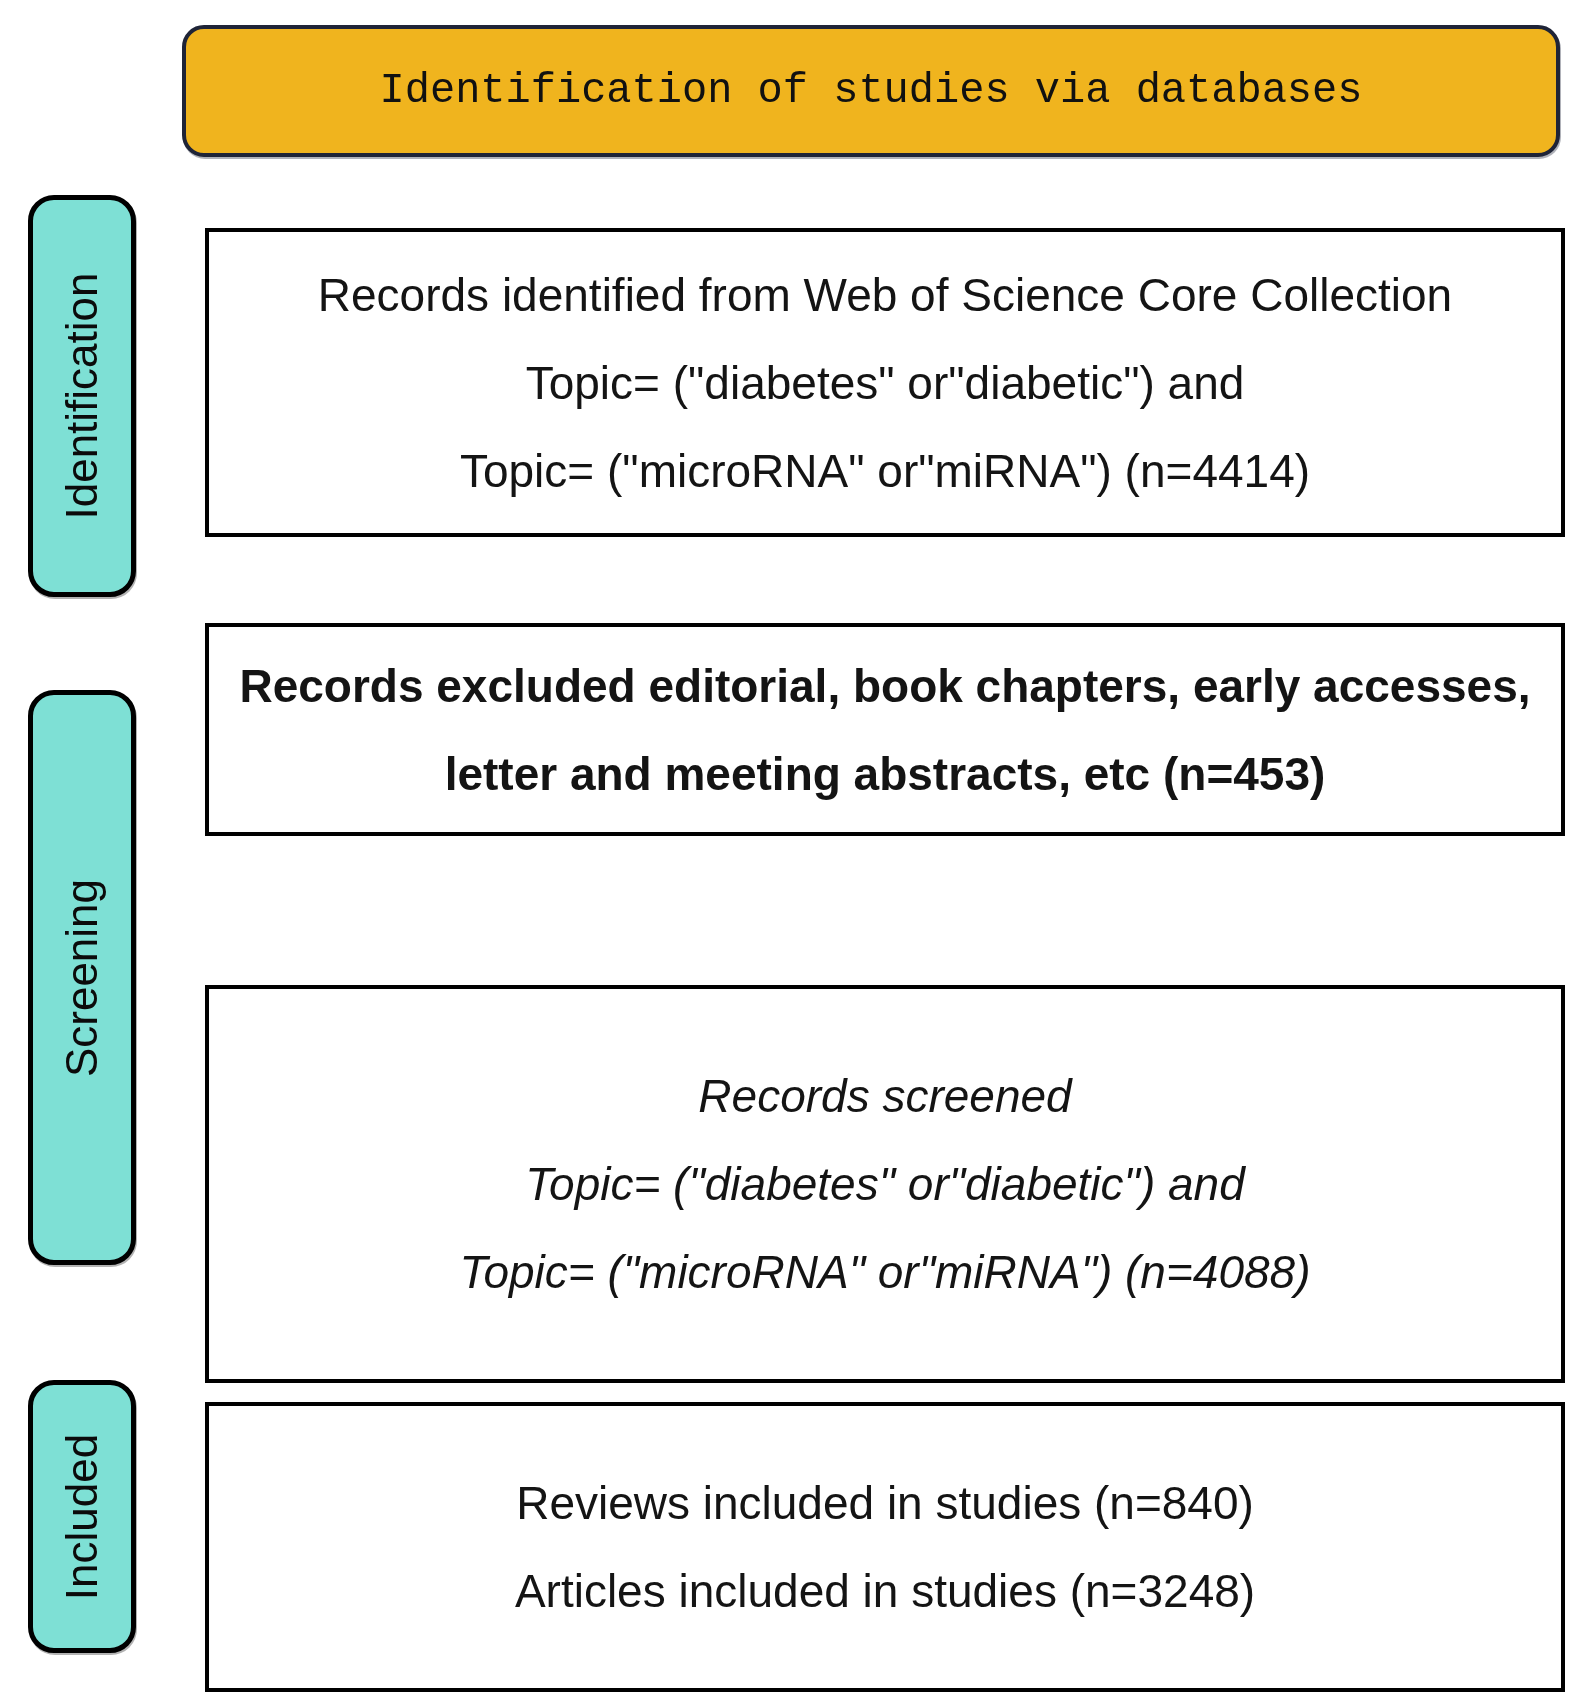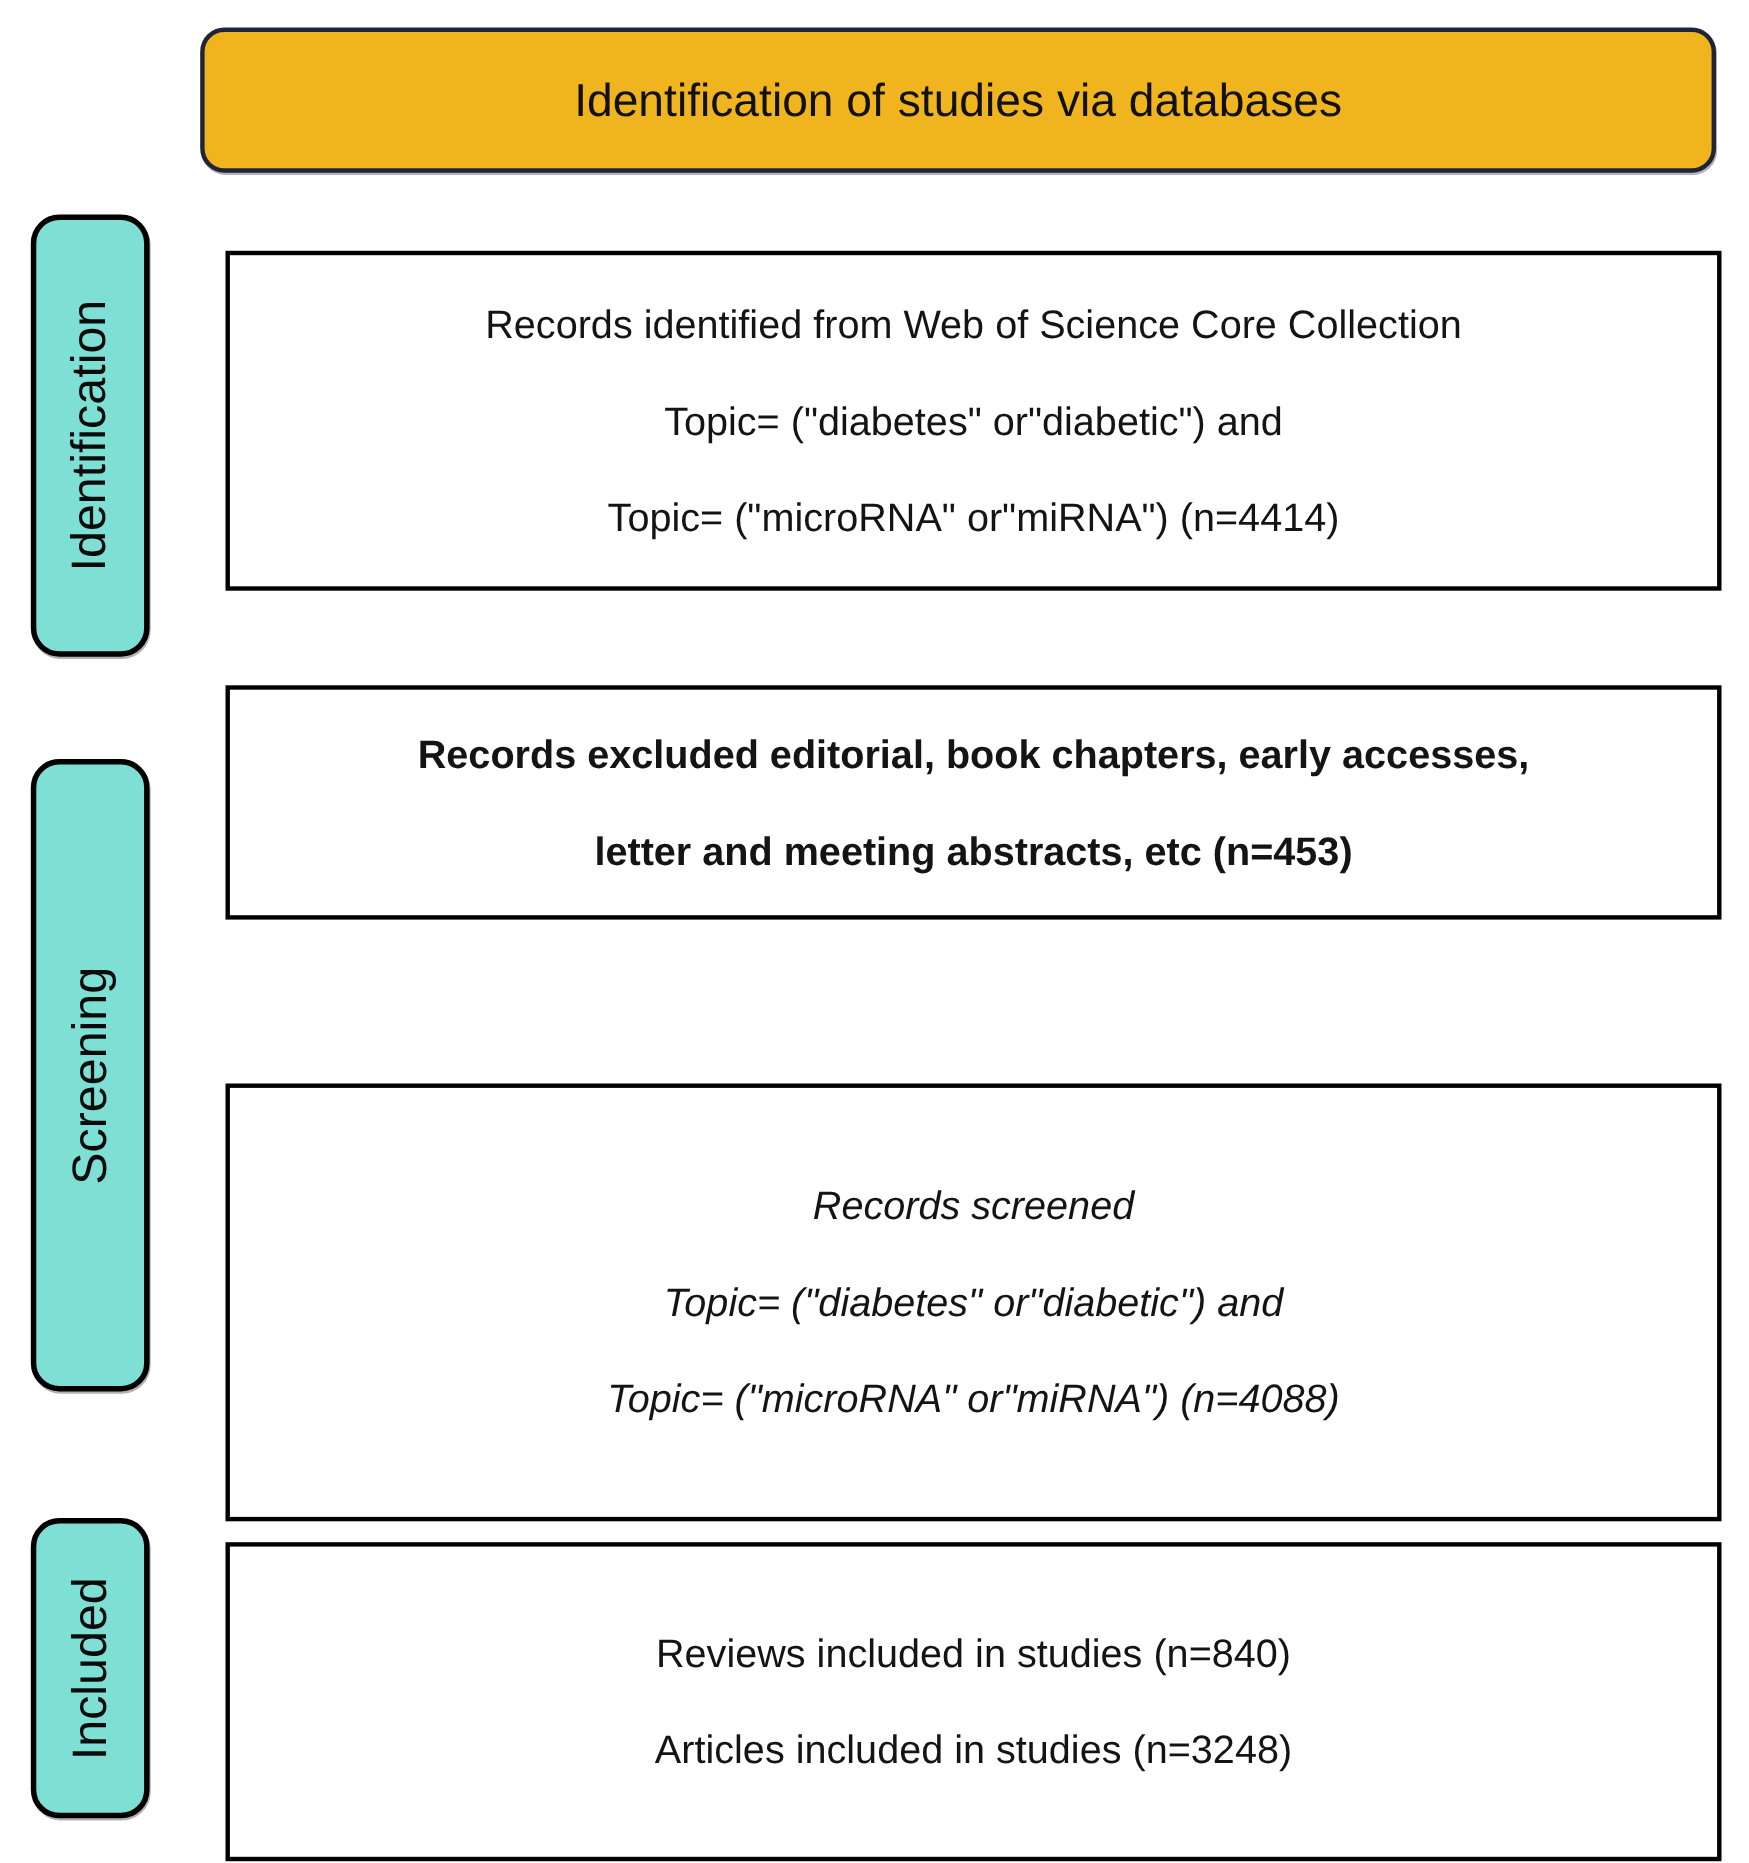--- a/index.html
+++ b/index.html
@@ -24,20 +24,21 @@
     height: 132px;
     box-sizing: border-box;
     background: #F0B41E;
     border: 4px solid #1f2437;
     border-radius: 22px;
     display: flex;
     align-items: center;
     justify-content: center;
     font-size: 42px;
     box-shadow: 1px 2px 0 rgba(30,35,55,0.35);
+    font-family: Liberation Mono, monospace;
   }
   .stage-tab {
     position: absolute;
     left: 28px;
     width: 108px;
     box-sizing: border-box;
     background: #7EE0D5;
     border: 5px solid #000000;
     border-radius: 26px;
     display: flex;
@@ -63,21 +64,21 @@
     background: #ffffff;
     border: 4px solid #000000;
     display: flex;
     flex-direction: column;
     align-items: center;
     justify-content: center;
     text-align: center;
   }
   .flow-box .line {
     line-height: 88px;
-    font-size: 36px;
+    font-size: 46px;
     white-space: nowrap;
     color: #141414;
   }
   .box-identified { top: 228px;  height: 309px; }
   .box-excluded   { top: 623px;  height: 213px; font-weight: bold; }
   .box-screened   { top: 985px;  height: 398px; font-style: italic; }
   .box-included   { top: 1402px; height: 290px; }
 </style>
 </head>
 <body>

